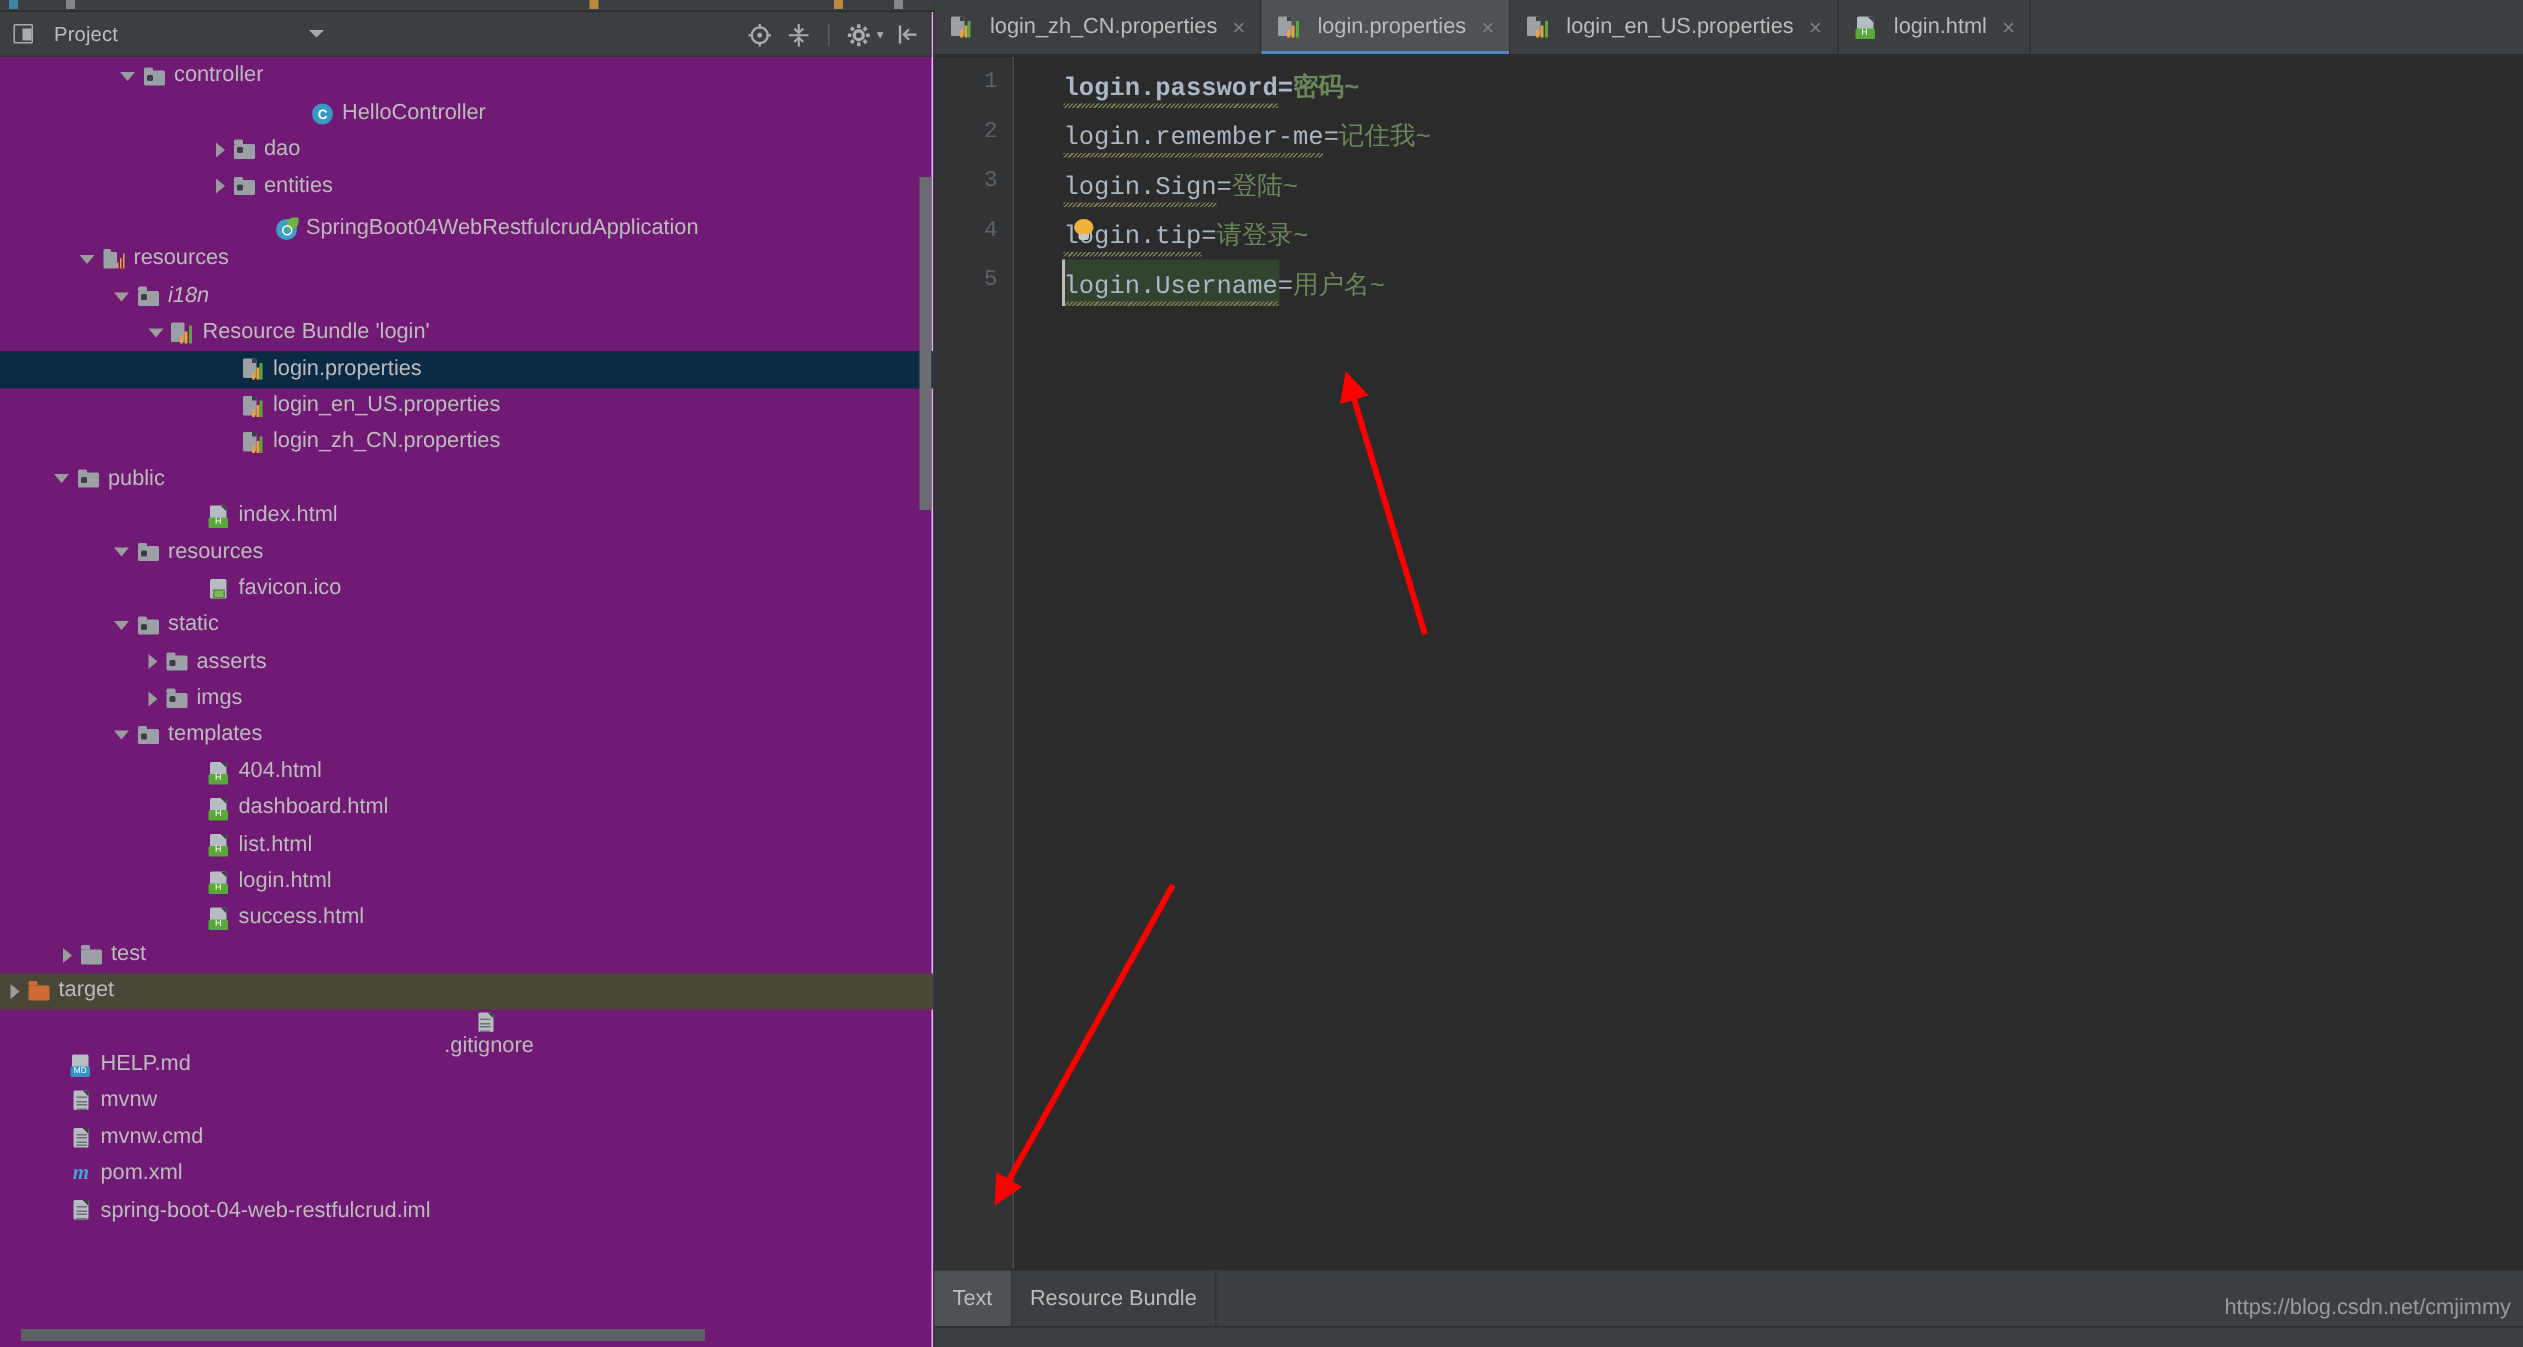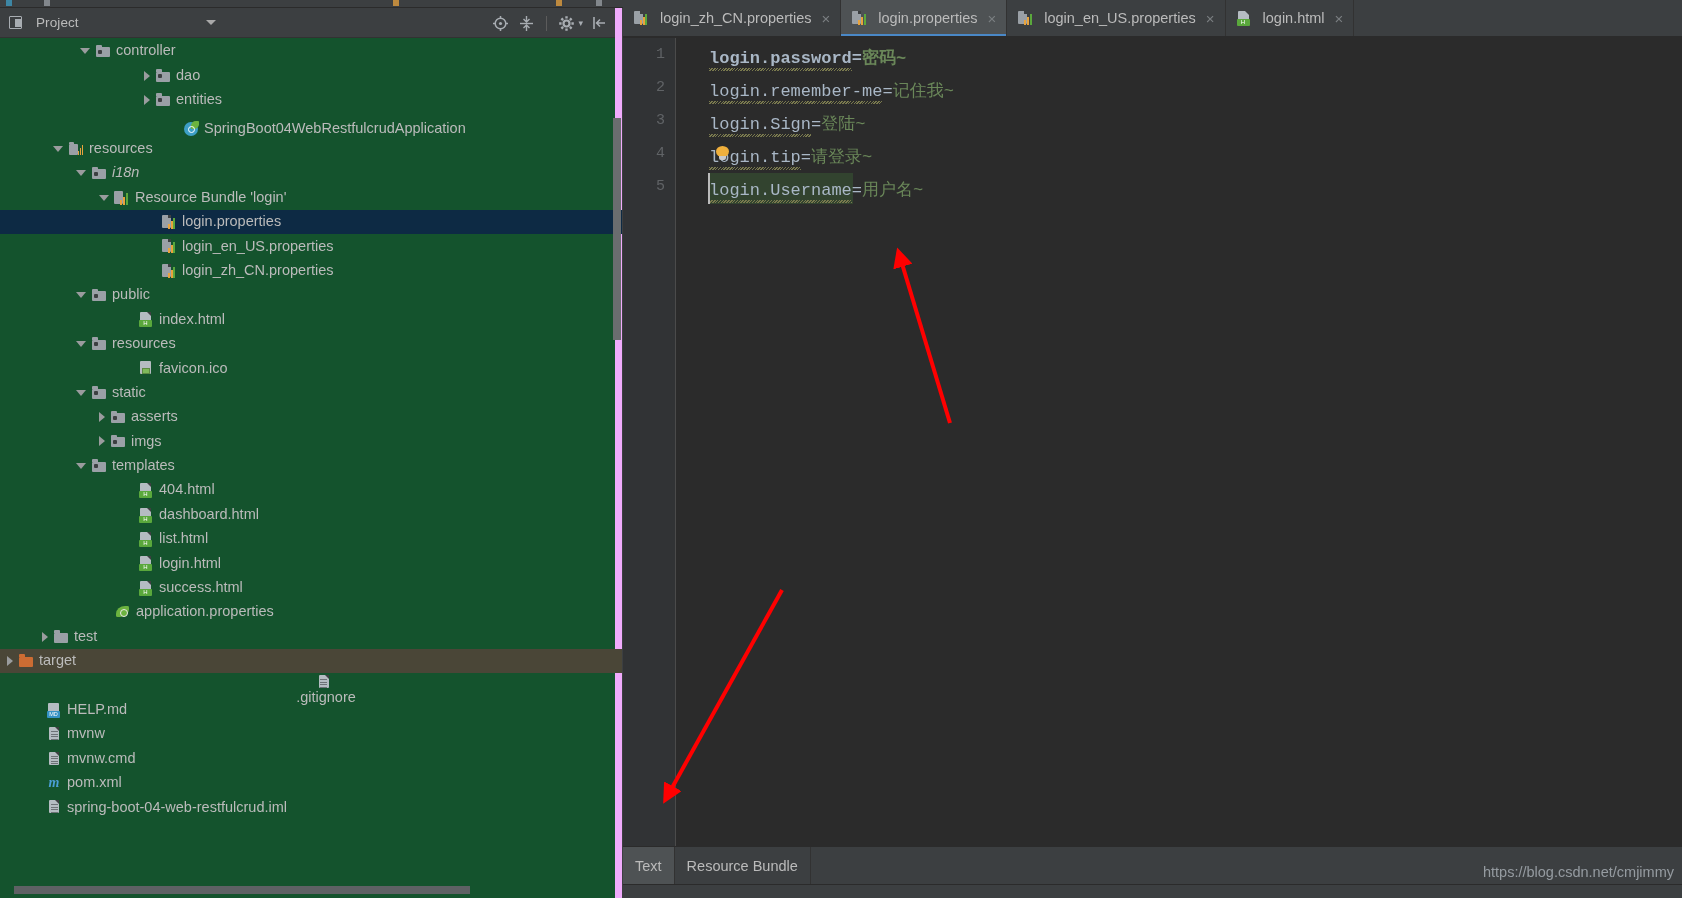--- a/index.html
+++ b/index.html
@@ -14,21 +14,21 @@
   
   .top-sliver {
     position: absolute; left: 0; top: 0; width: 1682px; height: 8px;
     background: #3c3f41; border-bottom: 1px solid #2b2b2b;
   }
   .sliver-dot { position: absolute; top: 0px; width: 6px; height: 6px; opacity: .75; }
 
   
   .project-panel {
     position: absolute; left: 0; top: 8px; width: 622px; height: 890px;
-    background: #14532d; border-right: 7px solid #f0abfc;
+    background: #701a75; border-right: 1px solid #f0abfc;
   }
   .panel-header {
     position: relative; height: 30px; width: 100%;
     background: #3c3f41; border-bottom: 1px solid #323232;
     display: flex; align-items: center;
   }
   .panel-header .ph-icon { margin-left: 8px; width: 16px; height: 16px; position: relative; }
   .panel-title {
     margin-left: 7px; color: #bbbbbb; font-size: 13.5px;
     letter-spacing: .1px;
@@ -275,20 +275,25 @@
     </div>
 
     <div class="tree" id="tree">
         <div class="row" style="padding-left: 80px;">
           <span class="arrow down" style="margin-right: 5px;"></span>
           <span class="ic ic-folder">
             <span class="dot"></span>
           </span>
           <span class="label">controller</span>
         </div>
+        <div class="row" style="padding-left: 191px;">
+          <span class="arrow none" style="margin-right: 5px;"></span>
+          <span class="ic ic-class"></span>
+          <span class="label">HelloController</span>
+        </div>
         <div class="row" style="padding-left: 144px;">
           <span class="arrow right" style="margin-right: 5px;"></span>
           <span class="ic ic-folder">
             <span class="dot"></span>
           </span>
           <span class="label">dao</span>
         </div>
         <div class="row" style="padding-left: 144px;">
           <span class="arrow right" style="margin-right: 5px;"></span>
           <span class="ic ic-folder">
@@ -363,21 +368,21 @@
           <span class="ic ic-prop">
             <span class="page"></span>
             <span class="bars">
               <i></i>
               <i></i>
               <i></i>
             </span>
           </span>
           <span class="label">login_zh_CN.properties</span>
         </div>
-        <div class="row" style="padding-left: 76px;">
+        <div class="row" style="padding-left: 36px;">
           <span class="arrow down" style="margin-right: 5px;"></span>
           <span class="ic ic-folder">
             <span class="dot"></span>
           </span>
           <span class="label">public</span>
         </div>
         <div class="row" style="padding-left: 122px;">
           <span class="arrow none" style="margin-right: 5px;"></span>
           <span class="ic ic-html">
             <span class="page"></span>
@@ -460,28 +465,20 @@
           </span>
           <span class="label">login.html</span>
         </div>
         <div class="row" style="padding-left: 122px;">
           <span class="arrow none" style="margin-right: 5px;"></span>
           <span class="ic ic-html">
             <span class="page"></span>
             <span class="tag">H</span>
           </span>
           <span class="label">success.html</span>
-        </div>
-        <div class="row" style="padding-left: 99px;">
-          <span class="arrow none" style="margin-right: 5px;"></span>
-          <span class="ic ic-springprop">
-            <span class="leaf"></span>
-            <span class="clk"></span>
-          </span>
-          <span class="label">application.properties</span>
         </div>
         <div class="row" style="padding-left: 30px; margin-left: 12px;">
           <span class="arrow right" style="margin-right: 5px;"></span>
           <span class="ic ic-folder-plain"></span>
           <span class="label">test</span>
         </div>
         <div class="row hover-row" style="padding-left: 7px;">
           <span class="arrow right" style="margin-right: 5px;"></span>
           <span class="ic ic-folder ic-folder-orange"></span>
           <span class="label">target</span>

